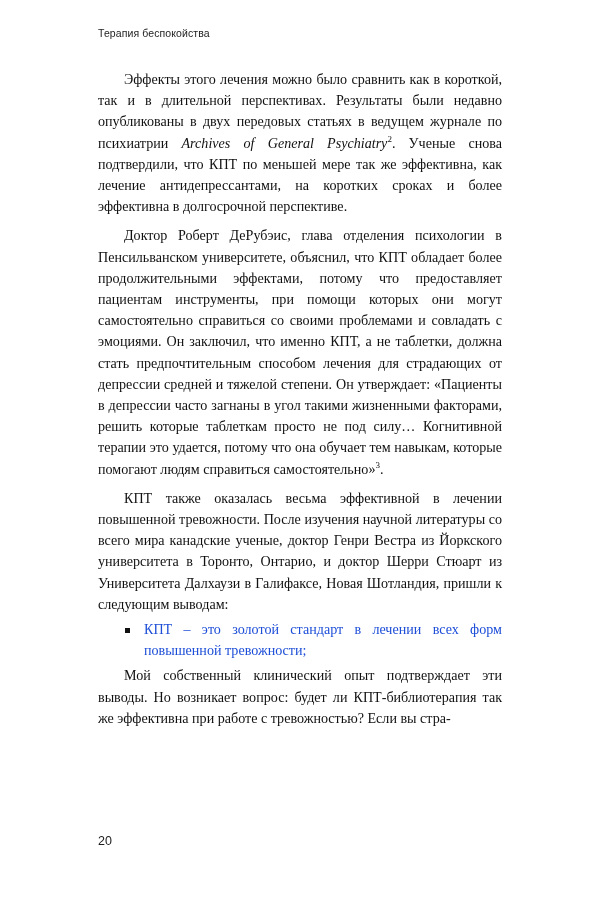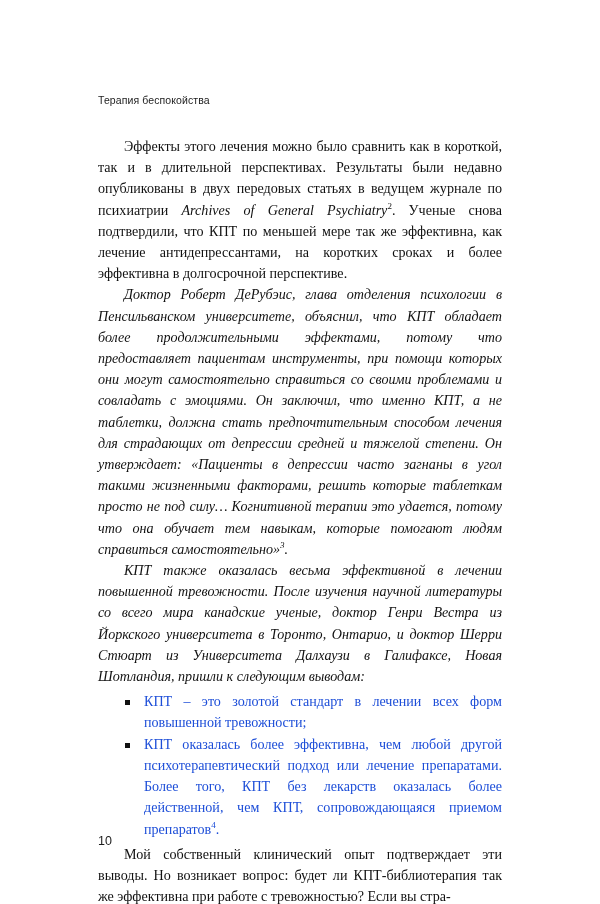--- a/index.html
+++ b/index.html
@@ -12,41 +12,40 @@
     background: #ffffff;
     font-family: "Liberation Serif", serif;
     color: #1a1a1a;
     overflow: hidden;
   }
   .page {
     position: relative;
     width: 600px;
     height: 904px;
     box-sizing: border-box;
-    padding: 94px 98px 0 98px;
+    padding: 27px 98px 0 98px;
   }
   .running-head {
     font-family: "Liberation Sans", sans-serif;
     font-size: 10.5px;
     letter-spacing: 0.1px;
     color: #1c1c1c;
     margin: 0 0 30px 0;
   }
   .body-text p {
     margin: 0;
     font-size: 14.1px;
     line-height: 21.2px;
     text-align: justify;
     text-indent: 26px;
     hyphens: manual;
     color: #111111;
   }
   .body-text p + p {
-    margin-top: 0;
-    font-style: italic;
+    margin-top: 8px;
   }
   em {
     font-style: italic;
     margin-top: 24px;
   }
   sup {
     font-size: 9px;
     vertical-align: super;
     line-height: 0;
   }
@@ -98,23 +97,22 @@
   <div class="body-text">
     <p class="para-1">Эффекты этого лечения можно было сравнить как в короткой, так и в длительной перспективах. Результаты были недавно опубликованы в двух передовых статьях в ведущем журнале по психиатрии <em>Archives of General Psychiatry</em><sup>2</sup>. Ученые снова подтвердили, что КПТ по меньшей мере так же эффективна, как лечение антидепрессантами, на коротких сроках и более эффективна в долгосрочной перспективе.</p>
     <p class="para-2">Доктор Роберт ДеРубэис, глава отделения психологии в Пенсильванском университете, объяснил, что КПТ обладает более продолжительными эффектами, потому что предоставляет пациентам инструменты, при помощи которых они могут самостоятельно справиться со своими проблемами и совладать с эмоциями. Он заключил, что именно КПТ, а не таблетки, должна стать предпочтительным способом лечения для страдающих от депрессии средней и тяжелой степени. Он утверждает: «Пациенты в депрессии часто загнаны в угол такими жизненными факторами, решить которые таблеткам просто не под силу… Когнитивной терапии это удается, потому что она обучает тем навыкам, которые помогают людям справиться самостоятельно»<sup>3</sup>.</p>
     <p class="para-3">КПТ также оказалась весьма эффективной в лечении повышенной тревожности. После изучения научной литературы со всего мира канадские ученые, доктор Генри Вестра из Йоркского университета в Торонто, Онтарио, и доктор Шерри Стюарт из Университета Далхаузи в Галифаксе, Новая Шотландия, пришли к следующим выводам:</p>
   </div>
 
   <div class="spacer-sm"></div>
 
   <ul class="bullets">
     <li class="bullet-1 no-indent">КПТ – это золотой стандарт в лечении всех форм повышенной тревожности;</li>
-    <li class="bullet-2 no-indent">КПТ оказалась более эффективна, чем любой другой психотерапевтический подход или лечение препаратами. Более того, КПТ без лекарств оказалась более действенной, чем КПТ, сопровождающаяся приемом препаратов<sup>4</sup>.</li>
   </ul>
 
   <div class="spacer-sm"></div>
 
   <div class="body-text">
     <p class="para-4">Мой собственный клинический опыт подтверждает эти выводы. Но возникает вопрос: будет ли КПТ-библиотерапия так же эффективна при работе с тревожностью? Если вы стра-</p>
   </div>
 
-  <div class="folio">10</div>
+  <div class="folio">20</div>
 </div>
 
 </body></html>

